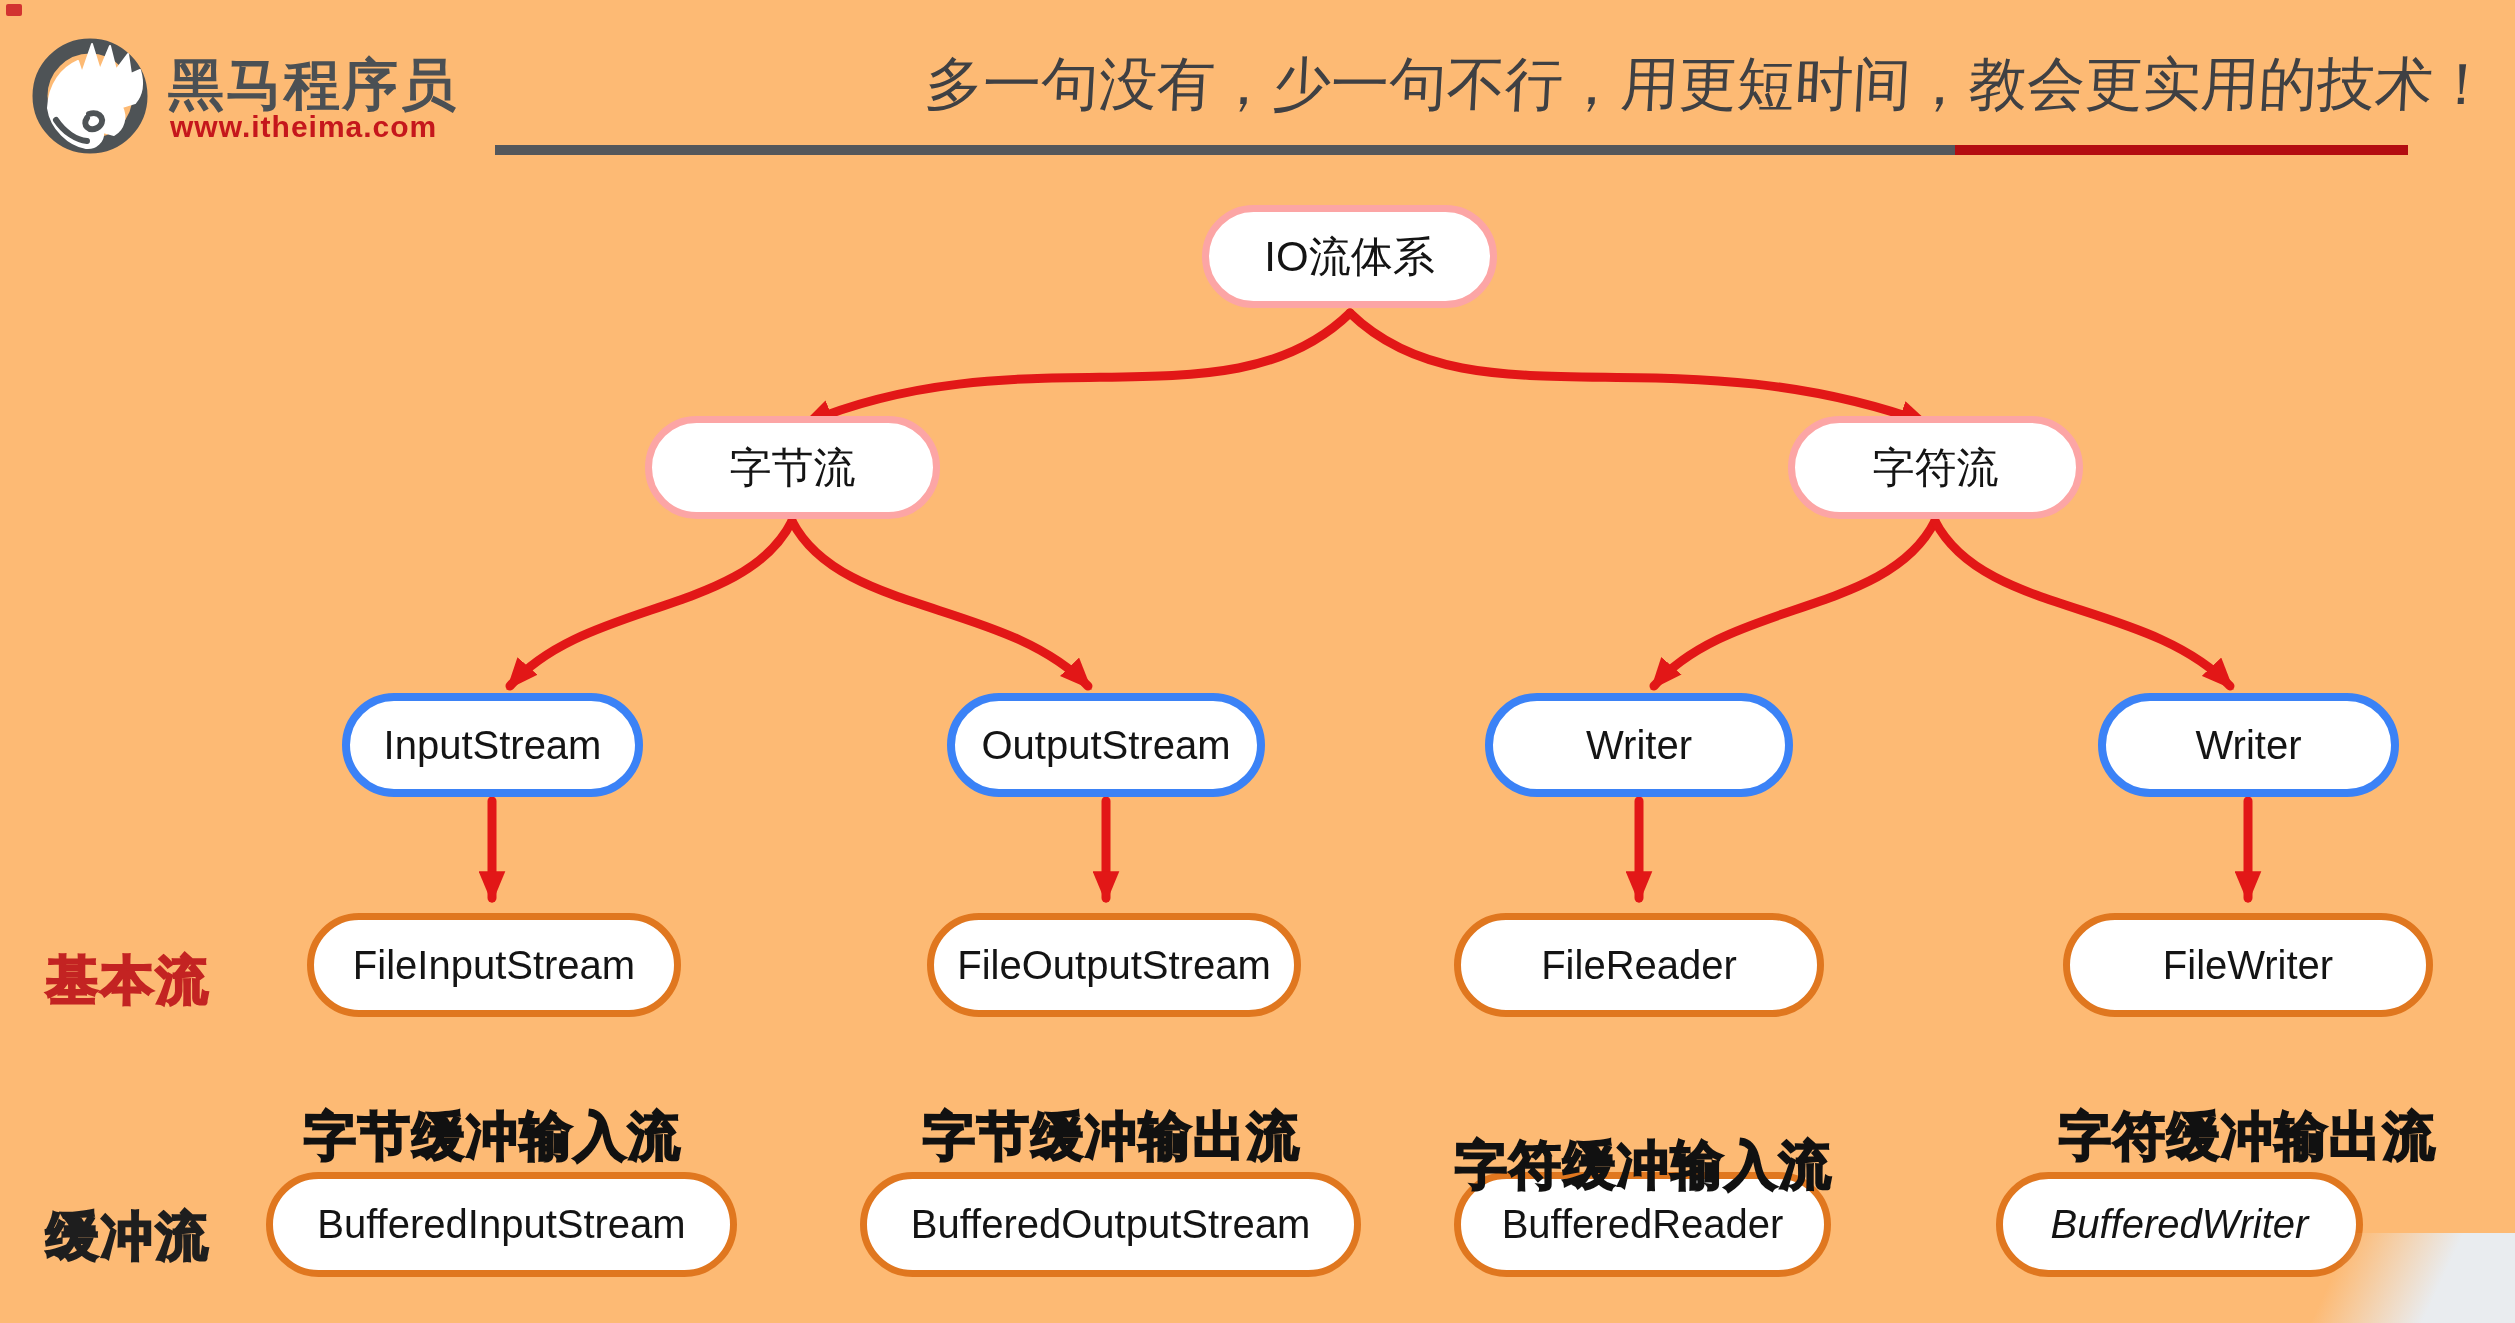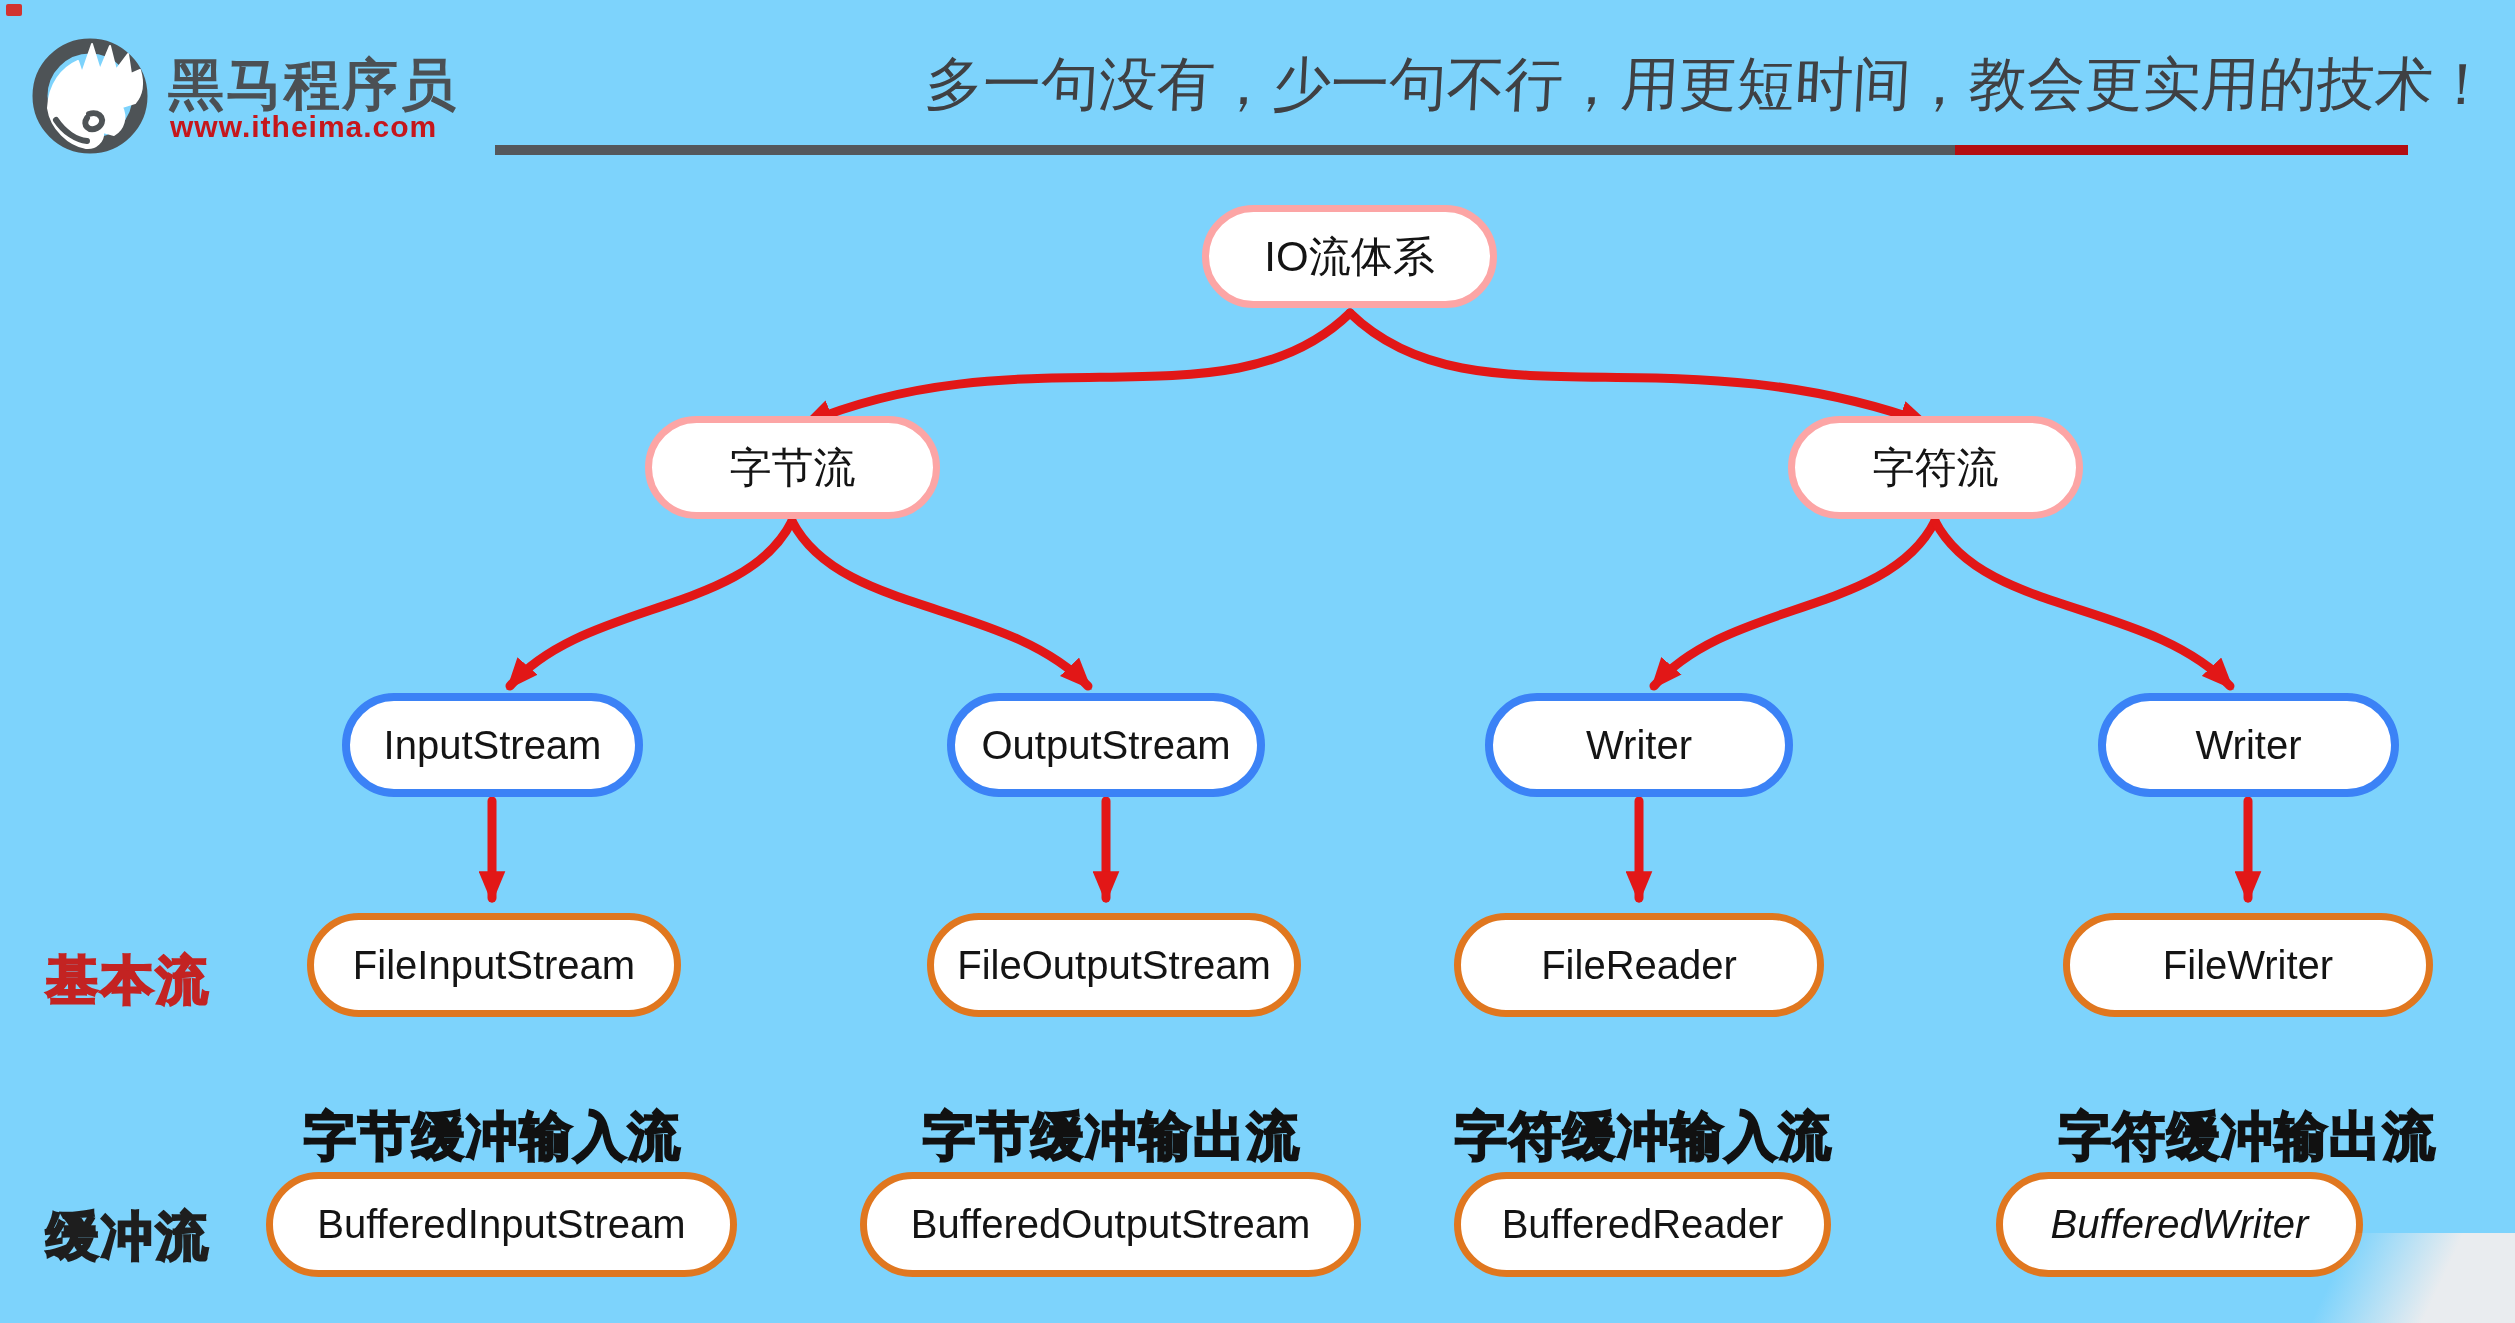--- a/index.html
+++ b/index.html
@@ -1,17 +1,17 @@
 <!DOCTYPE html>
 <html><head>
 <meta charset="utf-8">
 <style>
   html,body{margin:0;padding:0;background:#fff;}
   .canvas{
-    position:relative;width:2515px;height:1323px;background:#7dd3fc;
+    position:relative;width:2515px;height:1323px;background:#fdba74;
     font-family:"Liberation Sans",sans-serif;overflow:hidden;
   }
   
   .corner-dot{position:absolute;left:6px;top:4px;width:16px;height:12px;background:#d23330;border-radius:2px;}
   .logo{position:absolute;left:26px;top:28px;}
   .brand-name{position:absolute;left:168px;top:48px;font-size:56px;font-weight:bold;color:#4b5054;letter-spacing:2px;}
   .brand-url{position:absolute;left:170px;top:110px;font-size:30px;font-weight:bold;color:#c5171c;letter-spacing:1px;}
   .slogan{
     position:absolute;left:925px;top:46px;font-size:58px;color:#3f4043;
     font-family:"DejaVu Serif",serif;white-space:nowrap;transform:skewX(-3deg);
@@ -135,17 +135,17 @@
   </div>
   <div class="node orange" style="left:1996px;top:1172px;width:367px;height:105px;font-style:italic;">
     <span>BufferedWriter</span>
   </div>
 
   <div class="row-label basic">基本流</div>
   <div class="row-label buffered">缓冲流</div>
 
   <div class="group-caption" style="left:273px;">字节缓冲输入流</div>
   <div class="group-caption" style="left:892px;">字节缓冲输出流</div>
-  <div class="group-caption" style="left:1424px;">字符缓冲输入流</div>
+  <div class="group-caption" style="left:1424px;margin-top:29px;">字符缓冲输入流</div>
   <div class="group-caption" style="left:2028px;">字符缓冲输出流</div>
 
   <div class="corner-smudge"></div>
 </div>
 
 </body></html>

